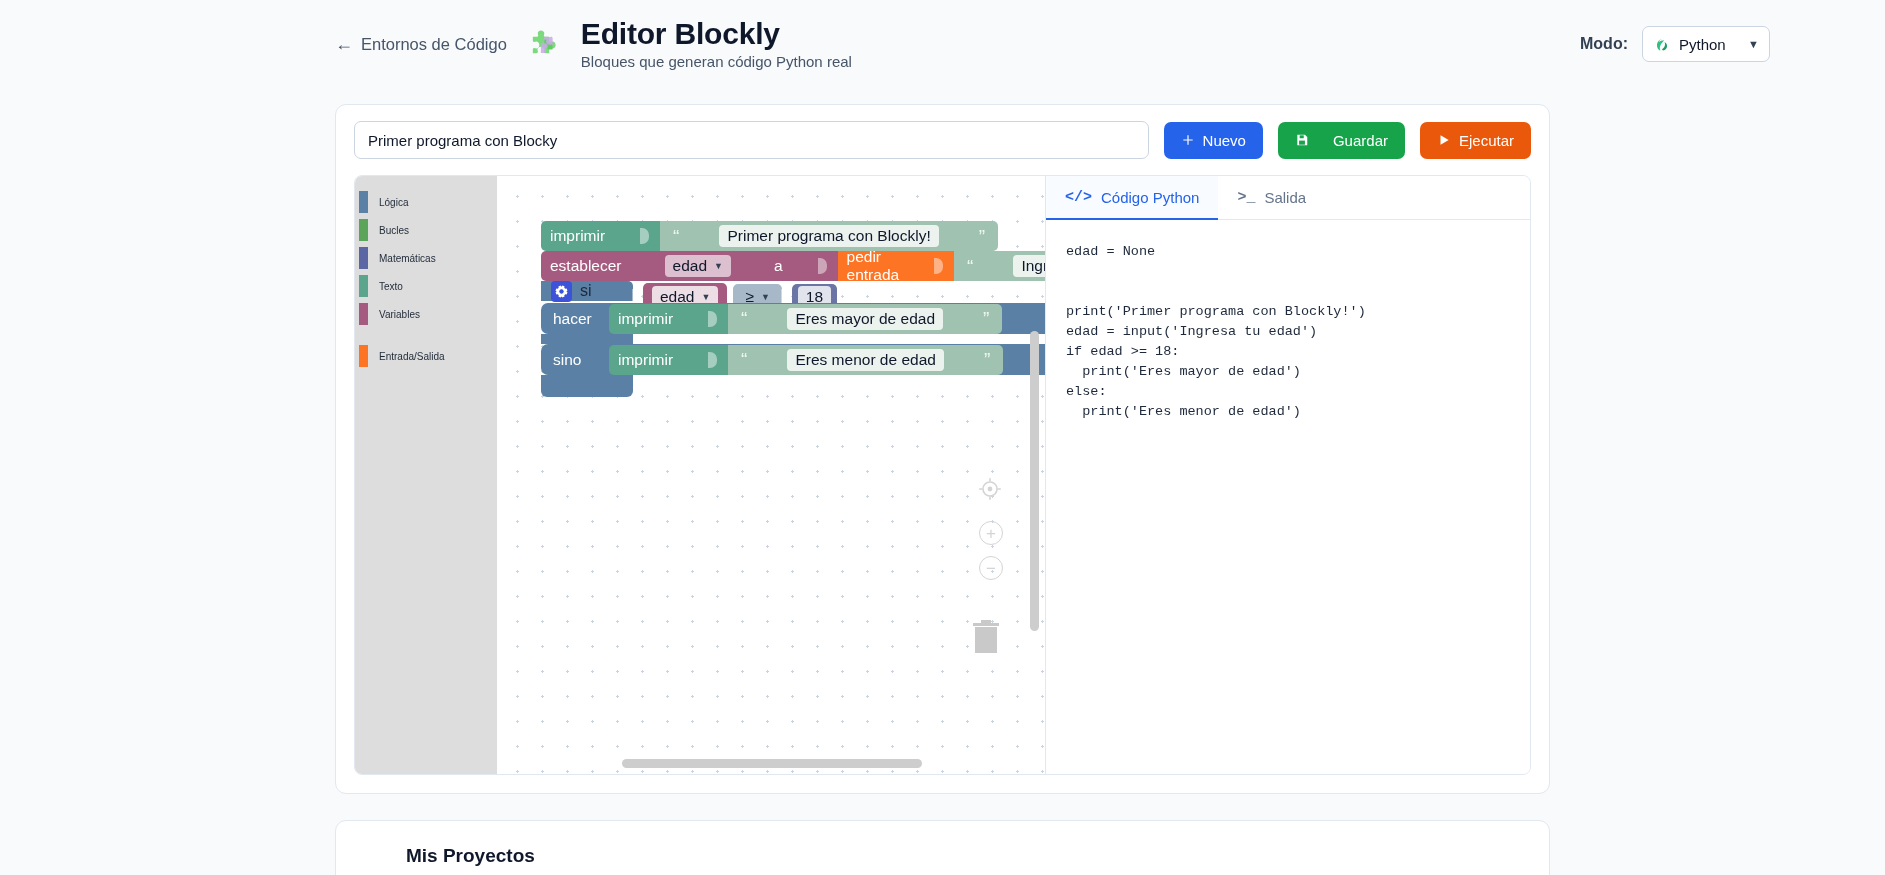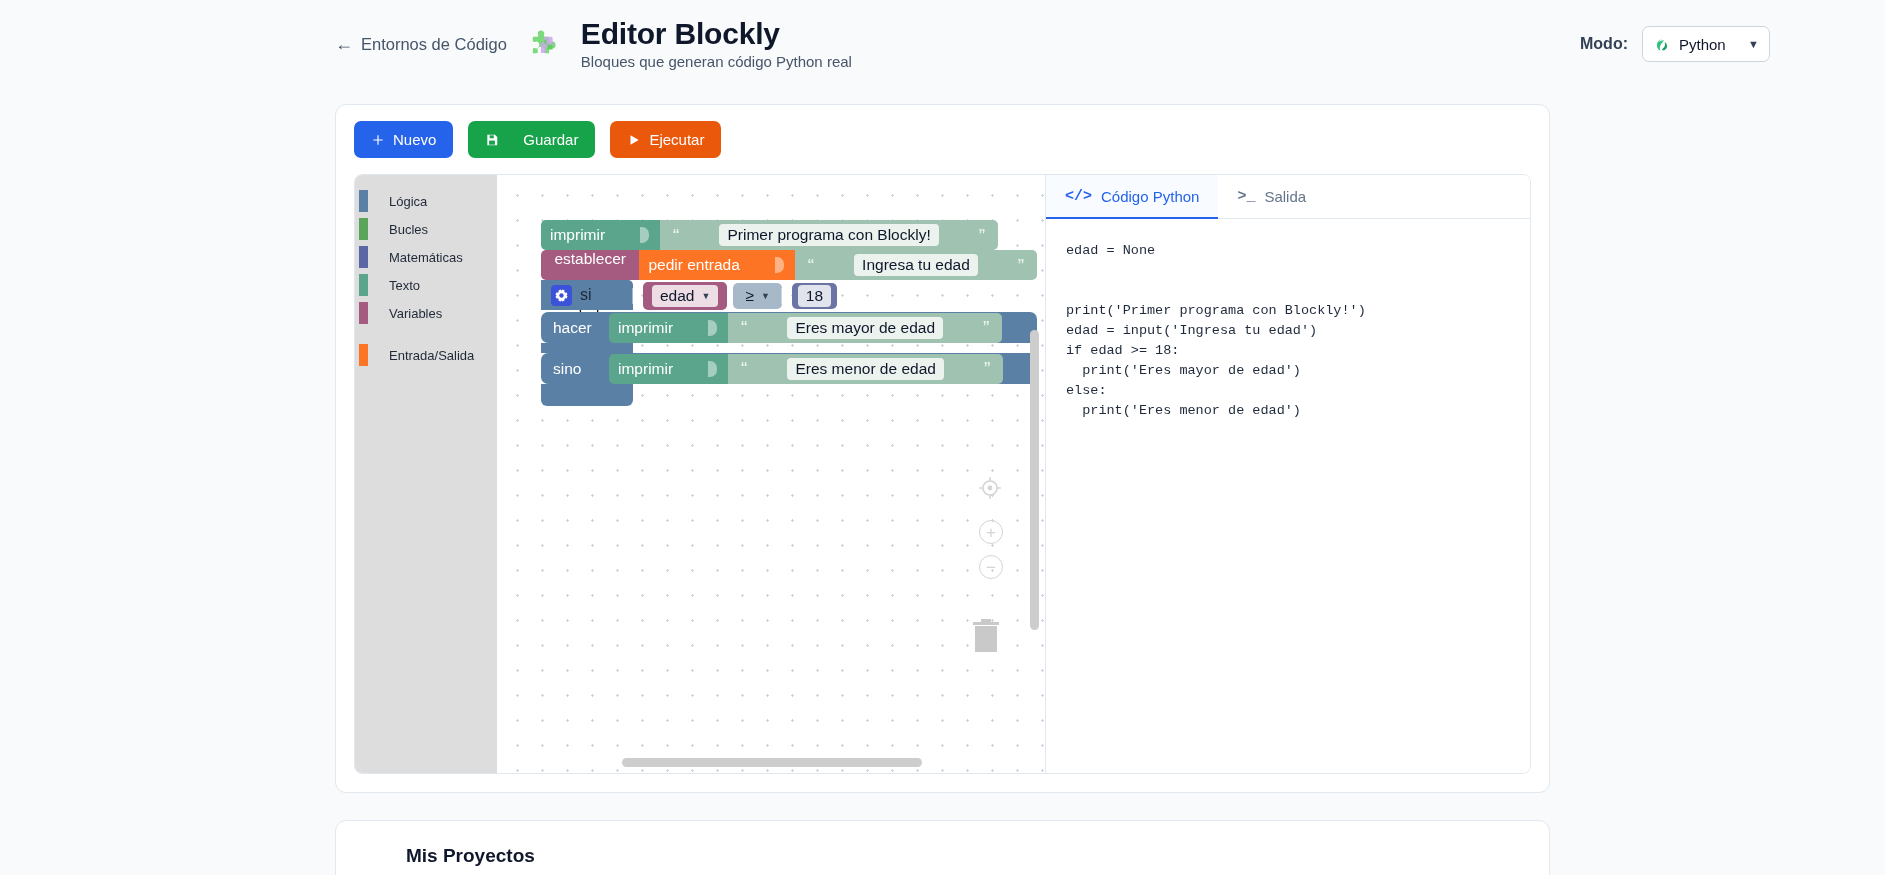--- a/index.html
+++ b/index.html
@@ -96,23 +96,23 @@
     height: 600px;
   }
   .workspace-col { position: relative; width: 690px; display: flex; }
 
   
   .toolbox {
     width: 142px; background: #ddd; padding-top: 12px;
     flex-shrink: 0;
   }
   .tb-item {
-    display: flex; align-items: center; gap: 21px;
+    display: flex; align-items: center; gap: 11px;
     padding: 3px 0 3px 4px; cursor: pointer;
-    font-size: 13px; color: #1f2937;
+    font-size: 10px; color: #1f2937;
   }
   .tb-swatch { width: 9px; height: 22px; flex-shrink: 0; }
   .tb-gap { height: 14px; }
 
   
   .canvas {
     flex: 1; position: relative;
     background-color: #fff;
     background-image: radial-gradient(#cbd5e1 1.1px, transparent 1.1px);
     background-size: 25px 25px;
@@ -125,21 +125,21 @@
   .brow { display: flex; align-items: center; position: relative; }
 
   .blk {
     display: flex; align-items: center;
     color: #fff; font-size: 15.5px;
     height: 30px; padding: 0 9px;
     position: relative;
     gap: 36px;
   }
   .blk-print { background: #5ba58c; }
-  .blk-set   { background: #a55b80; flex-direction: column; }
+  .blk-set   { background: #a55b80; }
   .blk-if    { background: #5b80a5; }
   .blk-input { background: #fd7424; }
   .blk-text  { background: #9fc3b0; }
   .blk-var   { background: #a55b80; }
   .blk-math  { background: #6a74a5; }
   .blk-logic { background: #a7b8c9; }
   
   .socket {
     width: 10px; height: 30px; position: relative; flex-shrink: 0;
   }
@@ -165,21 +165,21 @@
   .caret-sm { font-size: 9px; color: #334155; }
 
   .gear {
     width: 21px; height: 21px; border-radius: 4px;
     background: #3b52d9; display: flex; align-items: center;
     justify-content: center; margin-right: 8px; flex-shrink: 0;
   }
 
   
   .if-wrap { position: relative; }
-  .if-header { display: flex; align-items: center; height: 30px; }
+  .if-header { display: flex; align-items: center; height: 20px; }
   .if-row {
     display: flex; align-items: center; height: 31px;
     background: #5b80a5; position: relative; border-radius: 7px;
   }
   .if-label {
     width: 68px; color: #fff; font-size: 15.5px;
     padding-left: 12px; flex-shrink: 0;
   }
   .if-gap { height: 10px; background: #5b80a5; width: 92px; }
   .if-foot { height: 22px; background: #5b80a5; width: 92px;
@@ -270,20 +270,21 @@
       </svg>
       <span>Python</span>
       <span class="mode-caret">▼</span>
     </div>
   </div>
 </div>
 
 <div class="card">
 
   <div class="toolbar">
+    <input class="name-input" type="text" value="Primer programa con Blocky" style="">
     <button class="btn btn-new">
       <span class="btn-ico">
         <svg width="14" height="14" viewBox="0 0 24 24">
             <path d="M11 4h2v7h7v2h-7v7h-2v-7H4v-2h7z" fill="#fff"></path>
           </svg>
       </span>
       <span>Nuevo</span>
     </button>
     <button class="btn btn-save">
       <span class="btn-ico">

